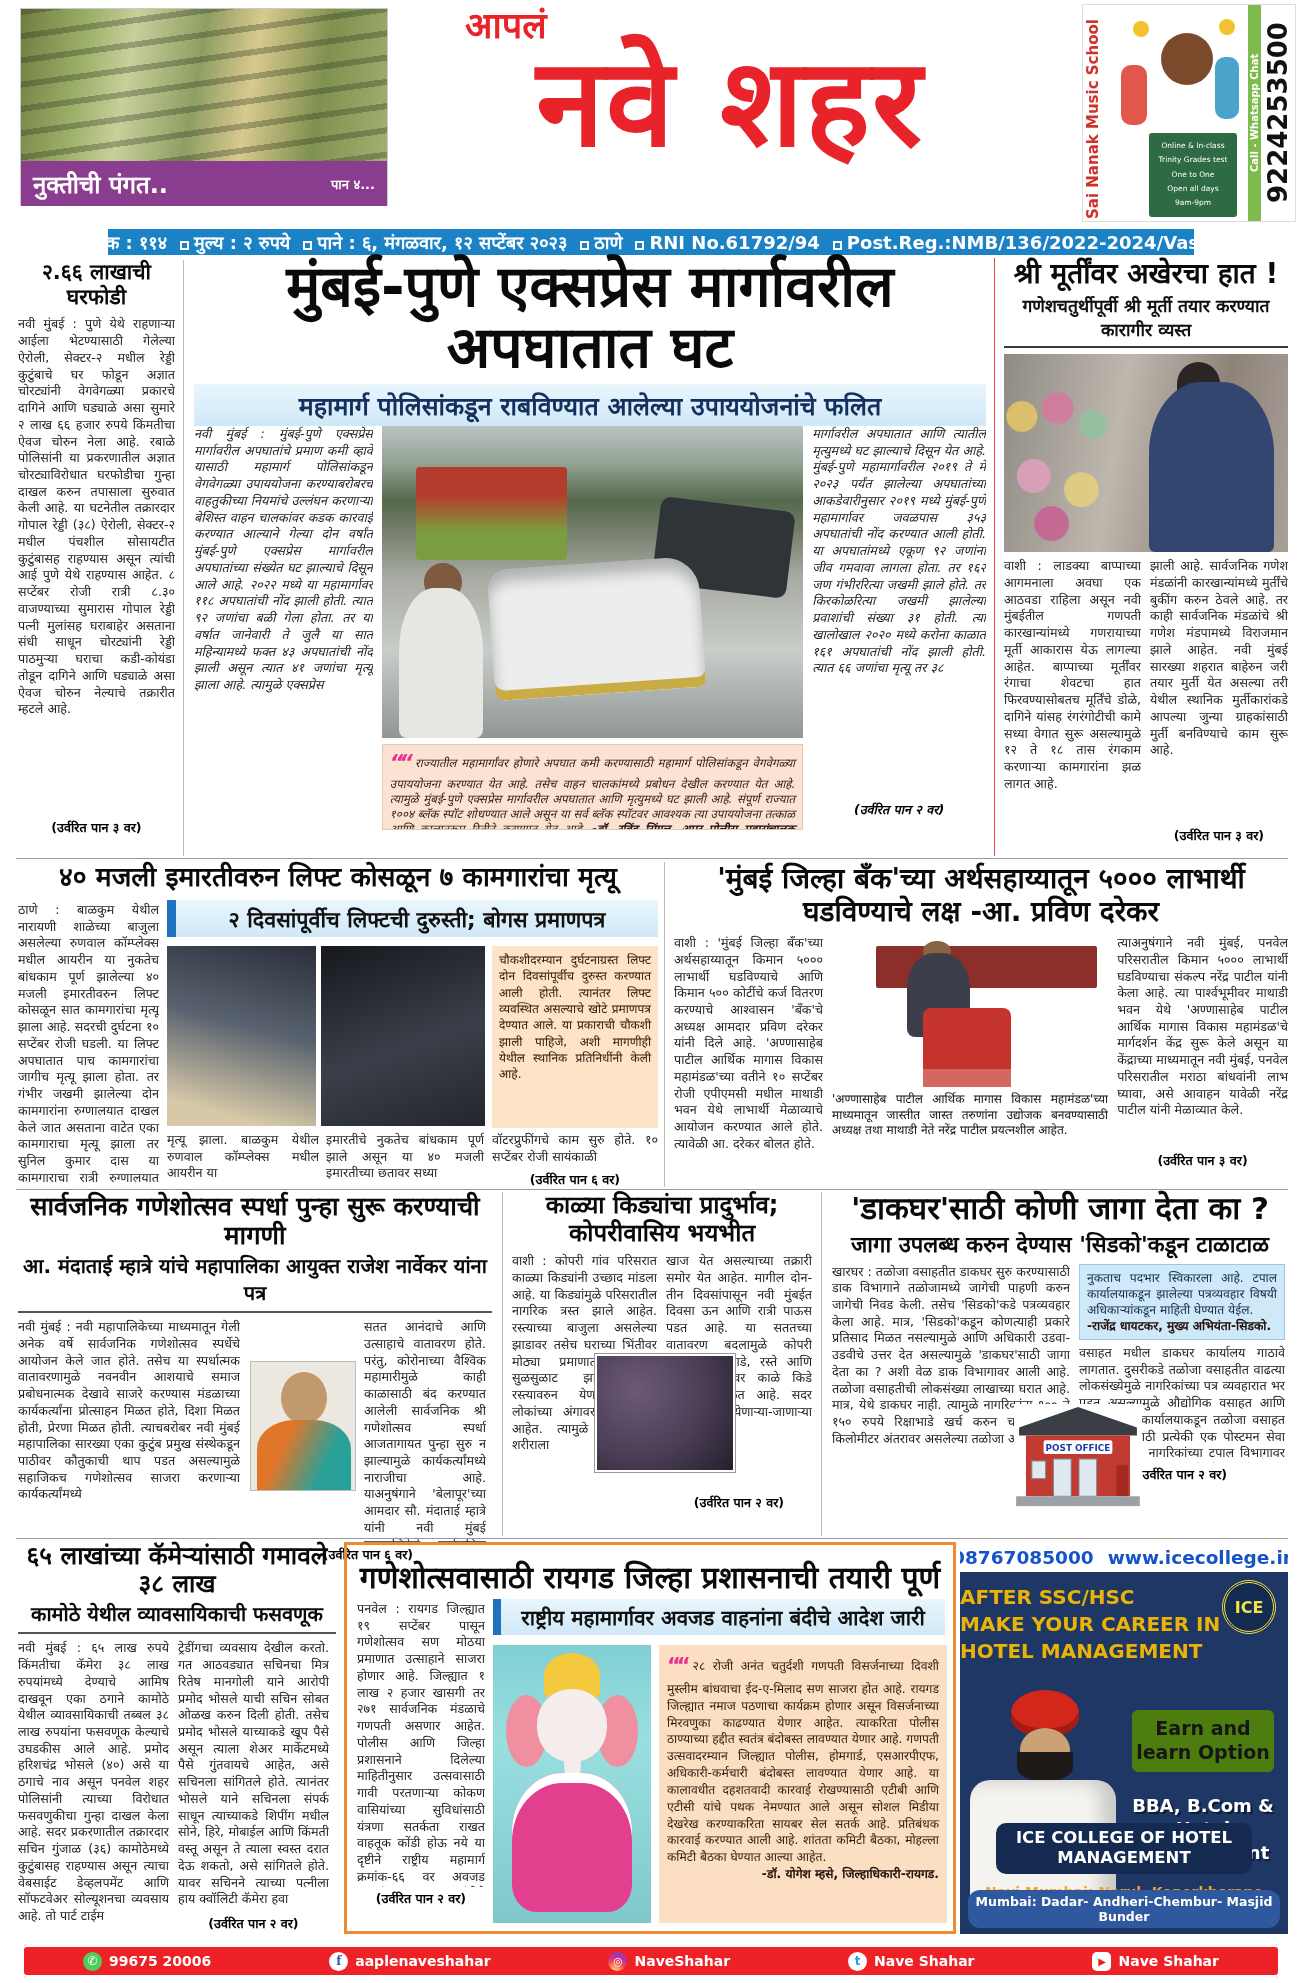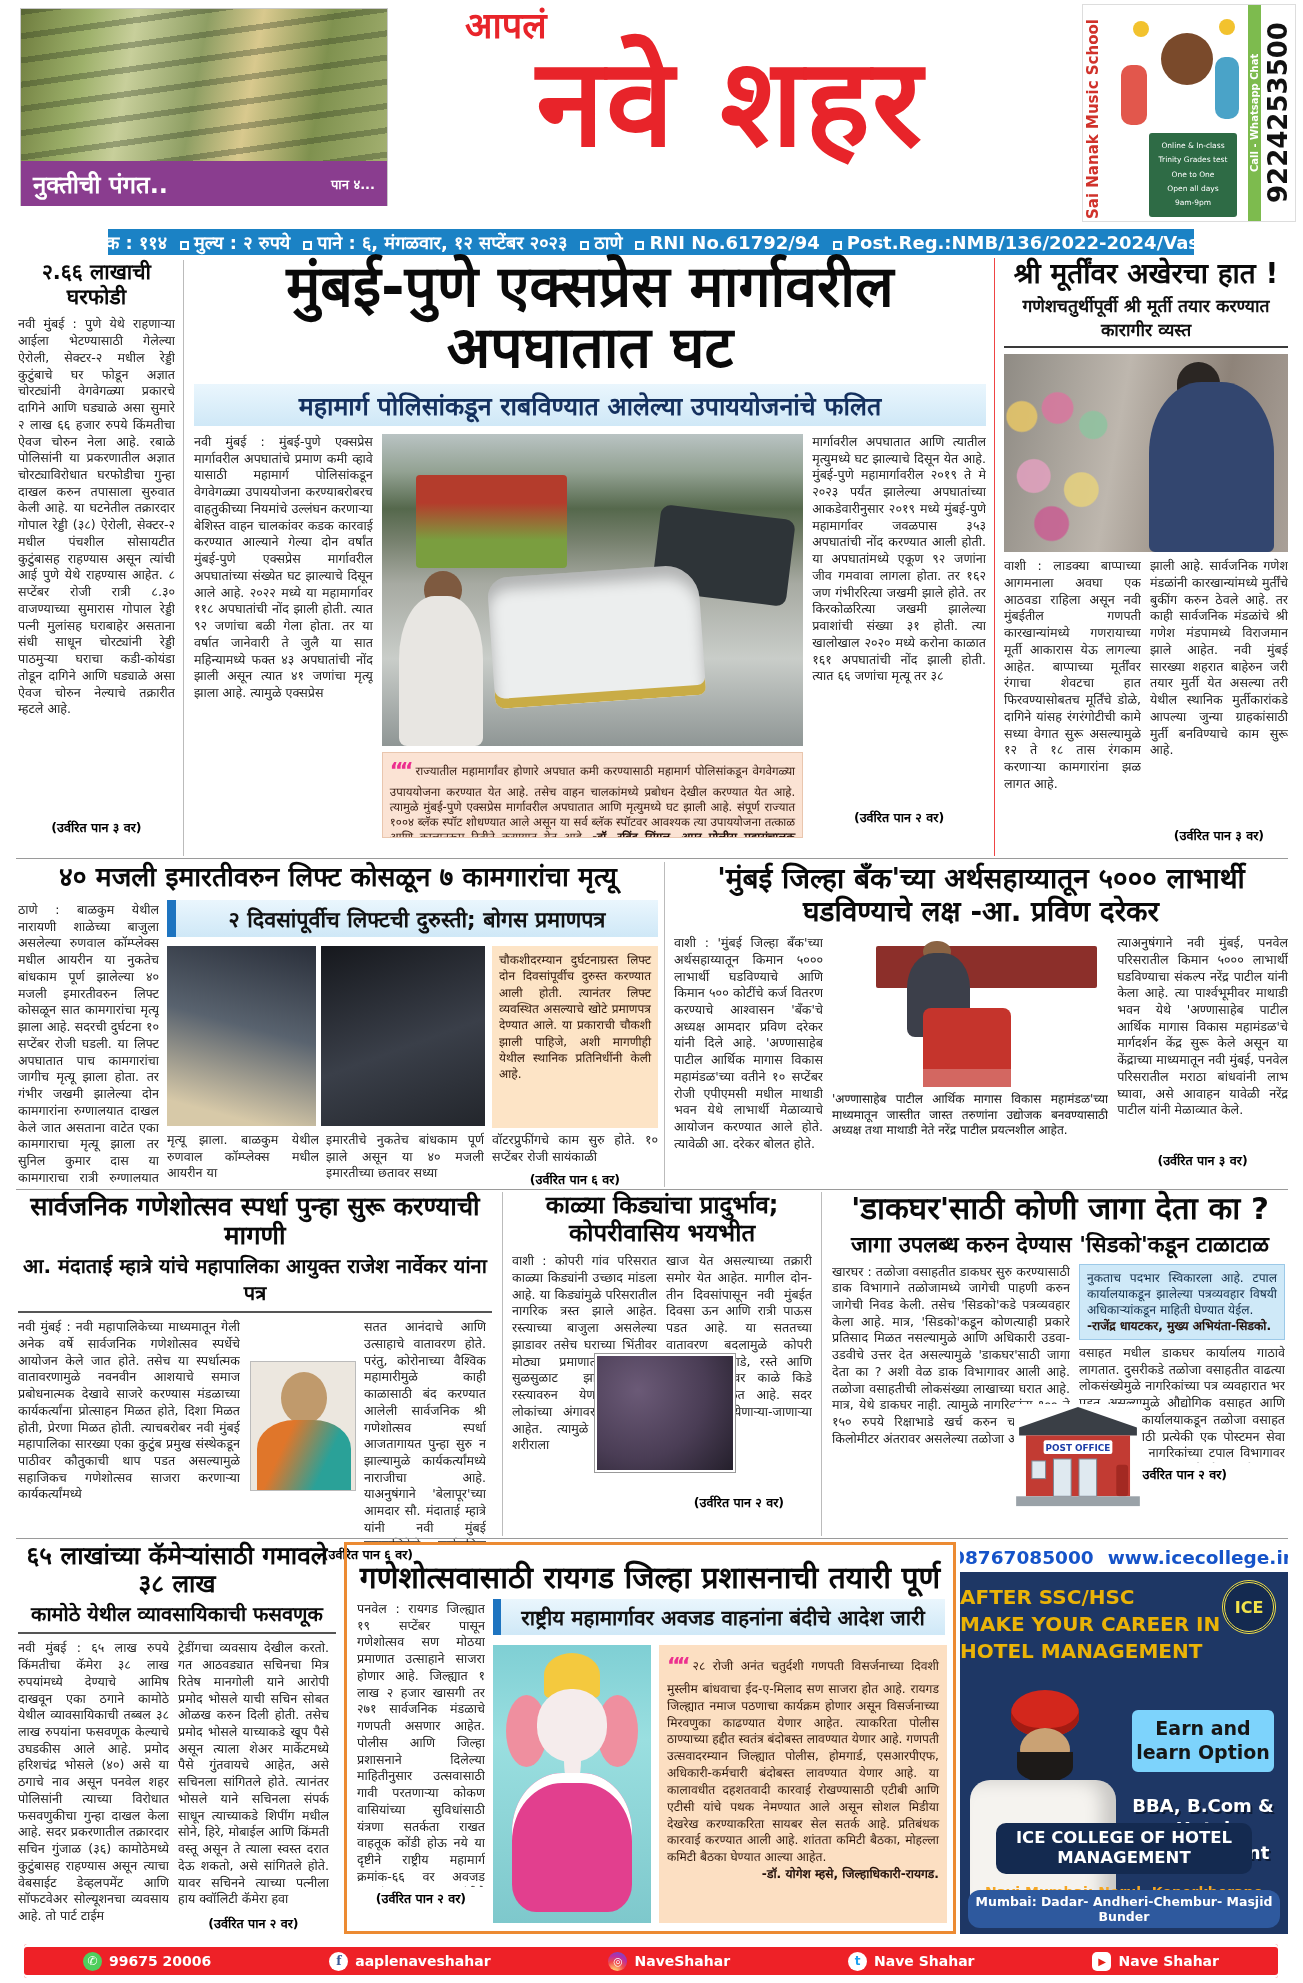--- a/index.html
+++ b/index.html
@@ -36,21 +36,21 @@
   #dateline{left:108px;top:229px;width:1086px;height:26px;background:#1b82c5;display:flex;align-items:center;justify-content:center;gap:13px;color:#fff;font-weight:bold;font-size:18px;white-space:nowrap;}
   .sq{display:inline-block;width:9px;height:9px;border:2px solid #fff;margin-right:5px;vertical-align:-1px;}
 
   
   #burglary{left:18px;top:260px;width:166px;height:596px;padding-right:8px;border-right:1px solid #bbb;}
   #burglary .headline{font-size:21px;line-height:1.2;margin-bottom:6px;}
   #burglary .jtext{height:500px;}
   #lead{left:194px;top:256px;width:792px;height:600px;}
   #lead-headline{font-size:57px;line-height:1.07;}
   #lead-sub{margin-top:6px;background:linear-gradient(#eaf6fd,#cfe8f7);padding:4px 0;font-size:25px;font-weight:bold;color:#14305e;text-align:center;}
-  #lead-cols{display:flex;gap:9px;margin-top:8px;height:404px;}
+  #lead-cols{display:flex;gap:9px;margin-top:0;height:404px;font-style:italic;}
   #lead-c1{width:180px;height:100%;}
   #lead-mid{width:424px;}
   #lead-photo{height:312px;background:linear-gradient(180deg,#b9c3c3 0%,#93a293 12%,#55684c 24%,#76806d 34%,#a7aaa2 48%,#c9cdc9 72%,#8f9695 100%);}
   .lp-truck{position:absolute;left:8%;top:13%;width:36%;height:30%;background:linear-gradient(180deg,#b43c2c 30%,#7a9e3f 70%);border-radius:4px;}
   .lp-suv{position:absolute;right:3%;top:25%;width:32%;height:28%;background:#2e3438;border-radius:10px;transform:rotate(7deg);}
   .lp-car{position:absolute;left:26%;top:44%;width:50%;height:42%;background:#eceeee;border-radius:20px 34px 8px 10px;transform:rotate(-4deg);box-shadow:inset 0 -10px 0 #c9ac46, inset 0 12px 14px rgba(0,0,0,.25);}
   .lp-person{position:absolute;left:4%;top:52%;width:20%;height:48%;background:#e8e6e2;border-radius:42% 42% 8px 8px;}
   .lp-head{position:absolute;left:10%;top:44%;width:9%;height:12%;background:#7e5a40;border-radius:50%;}
   #lead-quote{margin-top:6px;height:86px;background:#fbe3d4;border:1px solid #e9c6ae;padding:5px 7px;font-size:11.6px;line-height:1.3;text-align:justify;color:#33190e;overflow:hidden;}
   #lead-c2{width:175px;height:100%;}
@@ -145,21 +145,21 @@
   #ice{left:960px;top:1542px;width:328px;height:392px;background:#1e3765;overflow:hidden;}
   #ice-top{background:#fff;height:30px;display:flex;align-items:center;justify-content:center;gap:14px;font-weight:bold;font-size:18.5px;color:#1553c9;}
   #ice-badge{position:absolute;right:12px;top:38px;width:54px;height:54px;border-radius:50%;background:#142a50;border:3px double #f2e24b;color:#f2e24b;display:flex;align-items:center;justify-content:center;font-weight:bold;font-size:16px;}
   .ice-line{color:#eab308;font-weight:bold;font-size:20px;text-align:left;line-height:1.35;}
   #ice-l1{margin-top:12px;}
   #chef{position:absolute;left:10px;top:148px;width:150px;height:236px;}
   .turban{width:68px;height:46px;background:#d3271c;border-radius:50% 50% 42% 42%;margin:0 auto;box-shadow:inset 0 -8px 0 #a31b12;}
   .face{width:50px;height:44px;background:#caa274;border-radius:50%;margin:-8px auto 0;}
   .beard{width:56px;height:30px;background:#1d1a18;border-radius:0 0 50% 50%;margin:-20px auto 0;}
   .coat{width:146px;height:140px;background:#f5f3ef;border-radius:20px 20px 0 0;margin-top:-2px;box-shadow:inset -14px 0 18px rgba(0,0,0,.18);}
-  #ice-offer{position:absolute;right:14px;top:168px;width:142px;background:#7dd3fc;color:#161616;font-size:19px;font-weight:bold;text-align:center;padding:7px 4px;border-radius:6px;line-height:1.25;}
+  #ice-offer{position:absolute;right:14px;top:168px;width:142px;background:#4d7c0f;color:#161616;font-size:19px;font-weight:bold;text-align:center;padding:7px 4px;border-radius:6px;line-height:1.25;}
   #ice-course{position:absolute;right:8px;top:252px;width:154px;color:#fff;font-size:18px;font-weight:bold;text-align:center;line-height:1.3;text-shadow:2px 2px 0 #0d1c38;}
   #ice-name{position:absolute;left:50%;bottom:60px;transform:translateX(-50%);width:256px;background:#142a50;border-radius:10px;color:#fff;font-weight:bold;font-size:16.5px;text-align:center;padding:5px 4px;line-height:1.25;}
   #ice-loc1{position:absolute;bottom:34px;left:0;width:100%;text-align:center;color:#f5a623;font-weight:bold;font-size:14px;}
   #ice-loc2{position:absolute;bottom:6px;left:8px;right:8px;background:#2e599e;border-radius:12px;color:#fff;font-weight:bold;font-size:12.5px;text-align:center;padding:4px 0;}
 
   
   #footer{left:24px;top:1944px;width:1254px;height:34px;background:#ee2127;border-radius:3px;display:flex;align-items:center;justify-content:space-around;color:#fff;font-weight:bold;font-size:14px;box-shadow:0 -3px 0 #fff inset,0 3px 0 #fff inset;}
   .fitem{display:flex;align-items:center;}
   .fic{width:19px;height:19px;border-radius:50%;display:inline-flex;align-items:center;justify-content:center;font-size:12px;margin-right:7px;background:#fff;}
   .fic.wa{background:#4fce5d;color:#fff;}

